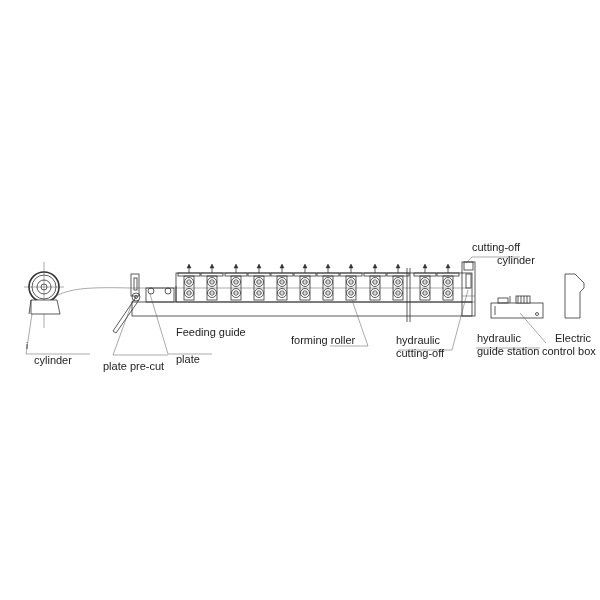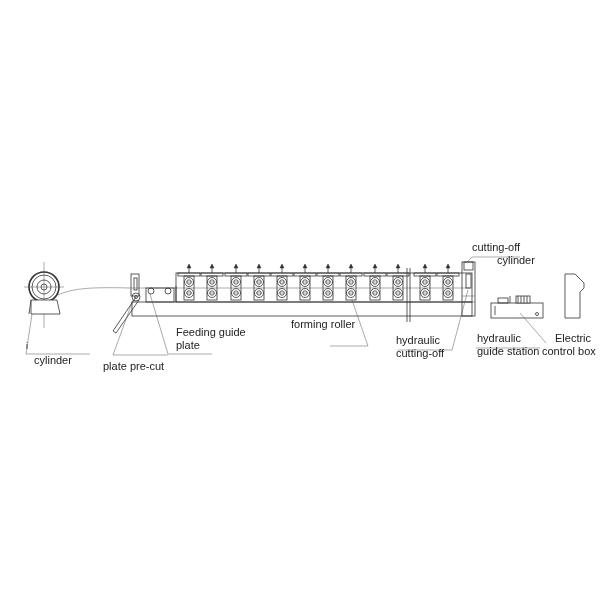--- a/index.html
+++ b/index.html
@@ -247,22 +247,22 @@
     <g>
       <path class="ln" d="M565 274 L575 274 L584 283 L584 288 L580 292 L580 318 L565 318 Z"></path>
     </g>
   </svg>
 
   
   <div class="lbl" style="left:26px;top:340px;font-size:9px;">i</div>
   <div class="lbl" style="left:34px;top:354px;">cylinder</div>
   <div class="lbl" style="left:103px;top:360px;">plate pre-cut</div>
   <div class="lbl" style="left:176px;top:326px;">Feeding guide</div>
-  <div class="lbl" style="left:176px;top:339px;">plate</div>
-  <div class="lbl" style="left:291px;top:318px;">forming roller</div>
+  <div class="lbl" style="left:176px;top:353px;">plate</div>
+  <div class="lbl" style="left:291px;top:334px;">forming roller</div>
   <div class="lbl" style="left:396px;top:334px;">hydraulic</div>
   <div class="lbl" style="left:396px;top:347px;">cutting-off</div>
   <div class="lbl" style="left:472px;top:241px;">cutting-off</div>
   <div class="lbl" style="left:497px;top:254px;">cylinder</div>
   <div class="lbl" style="left:477px;top:332px;">hydraulic</div>
   <div class="lbl" style="left:477px;top:345px;">guide station</div>
   <div class="lbl" style="left:545px;top:332px;padding-left:10px;">Electric</div>
   <div class="lbl" style="left:542px;top:345px;">control box</div>
 </div>
 

